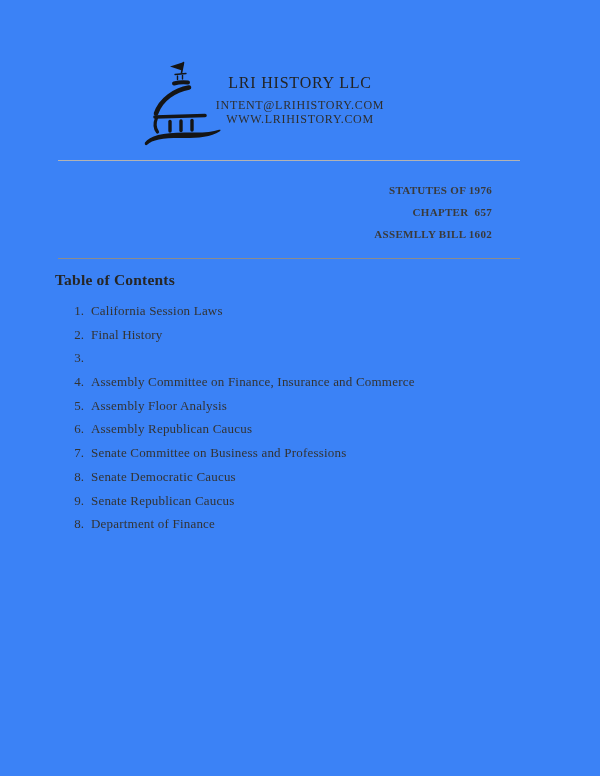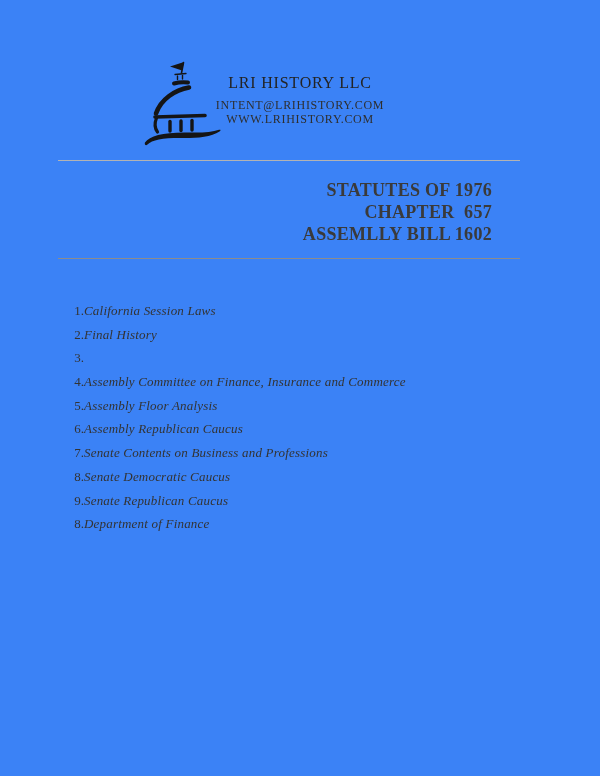--- a/index.html
+++ b/index.html
@@ -58,21 +58,21 @@
   .rule-1 { top: 160px; border-top: 1.5px solid #b3b3b3; }
   .rule-2 { top: 258px; border-top: 1.5px solid #8c8c8c; }
 
   
   .statutes {
     position: absolute;
     top: 179px;
     right: 108px;
     text-align: right;
     font-weight: bold;
-    font-size: 18px;
+    font-size: 11px;
     line-height: 22px;
     letter-spacing: 0.3px;
     color: #3a3a3a;
   }
   .statutes div { white-space: pre-wrap; }
 
   
   .toc-title {
     position: absolute;
     left: 55px;
@@ -96,22 +96,22 @@
     line-height: 14px;
     margin-bottom: 9.7px;
     color: #333333;
   }
   .toc-num {
     width: 29px;
     text-align: right;
     flex: 0 0 29px;
   }
   .toc-label {
+    margin-left: 7px;
     letter-spacing: 0.2px;
-    font-style: italic;
   }
 
   .logo svg { width: 100%; height: 100%; }
 </style>
 </head>
 <body>
 
 <div class="page">
 
   <div class="logo">
@@ -153,20 +153,21 @@
   <hr class="rule rule-1">
 
   <div class="statutes">
     <div>STATUTES OF 1976</div>
     <div>CHAPTER  657</div>
     <div>ASSEMLLY BILL 1602</div>
   </div>
 
   <hr class="rule rule-2">
 
+  <h2 class="toc-title">Table of Contents</h2>
   <div class="toc-list">
       <div class="toc-row">
         <span class="toc-num">1.</span>
         <span class="toc-label">California Session Laws</span>
       </div>
       <div class="toc-row">
         <span class="toc-num">2.</span>
         <span class="toc-label">Final History</span>
       </div>
       <div class="toc-row">
@@ -179,21 +180,21 @@
       <div class="toc-row">
         <span class="toc-num">5.</span>
         <span class="toc-label">Assembly Floor Analysis</span>
       </div>
       <div class="toc-row">
         <span class="toc-num">6.</span>
         <span class="toc-label">Assembly Republican Caucus</span>
       </div>
       <div class="toc-row">
         <span class="toc-num">7.</span>
-        <span class="toc-label">Senate Contents on Business and Professions</span>
+        <span class="toc-label">Senate Committee on Business and Professions</span>
       </div>
       <div class="toc-row">
         <span class="toc-num">8.</span>
         <span class="toc-label">Senate Democratic Caucus</span>
       </div>
       <div class="toc-row">
         <span class="toc-num">9.</span>
         <span class="toc-label">Senate Republican Caucus</span>
       </div>
       <div class="toc-row">

